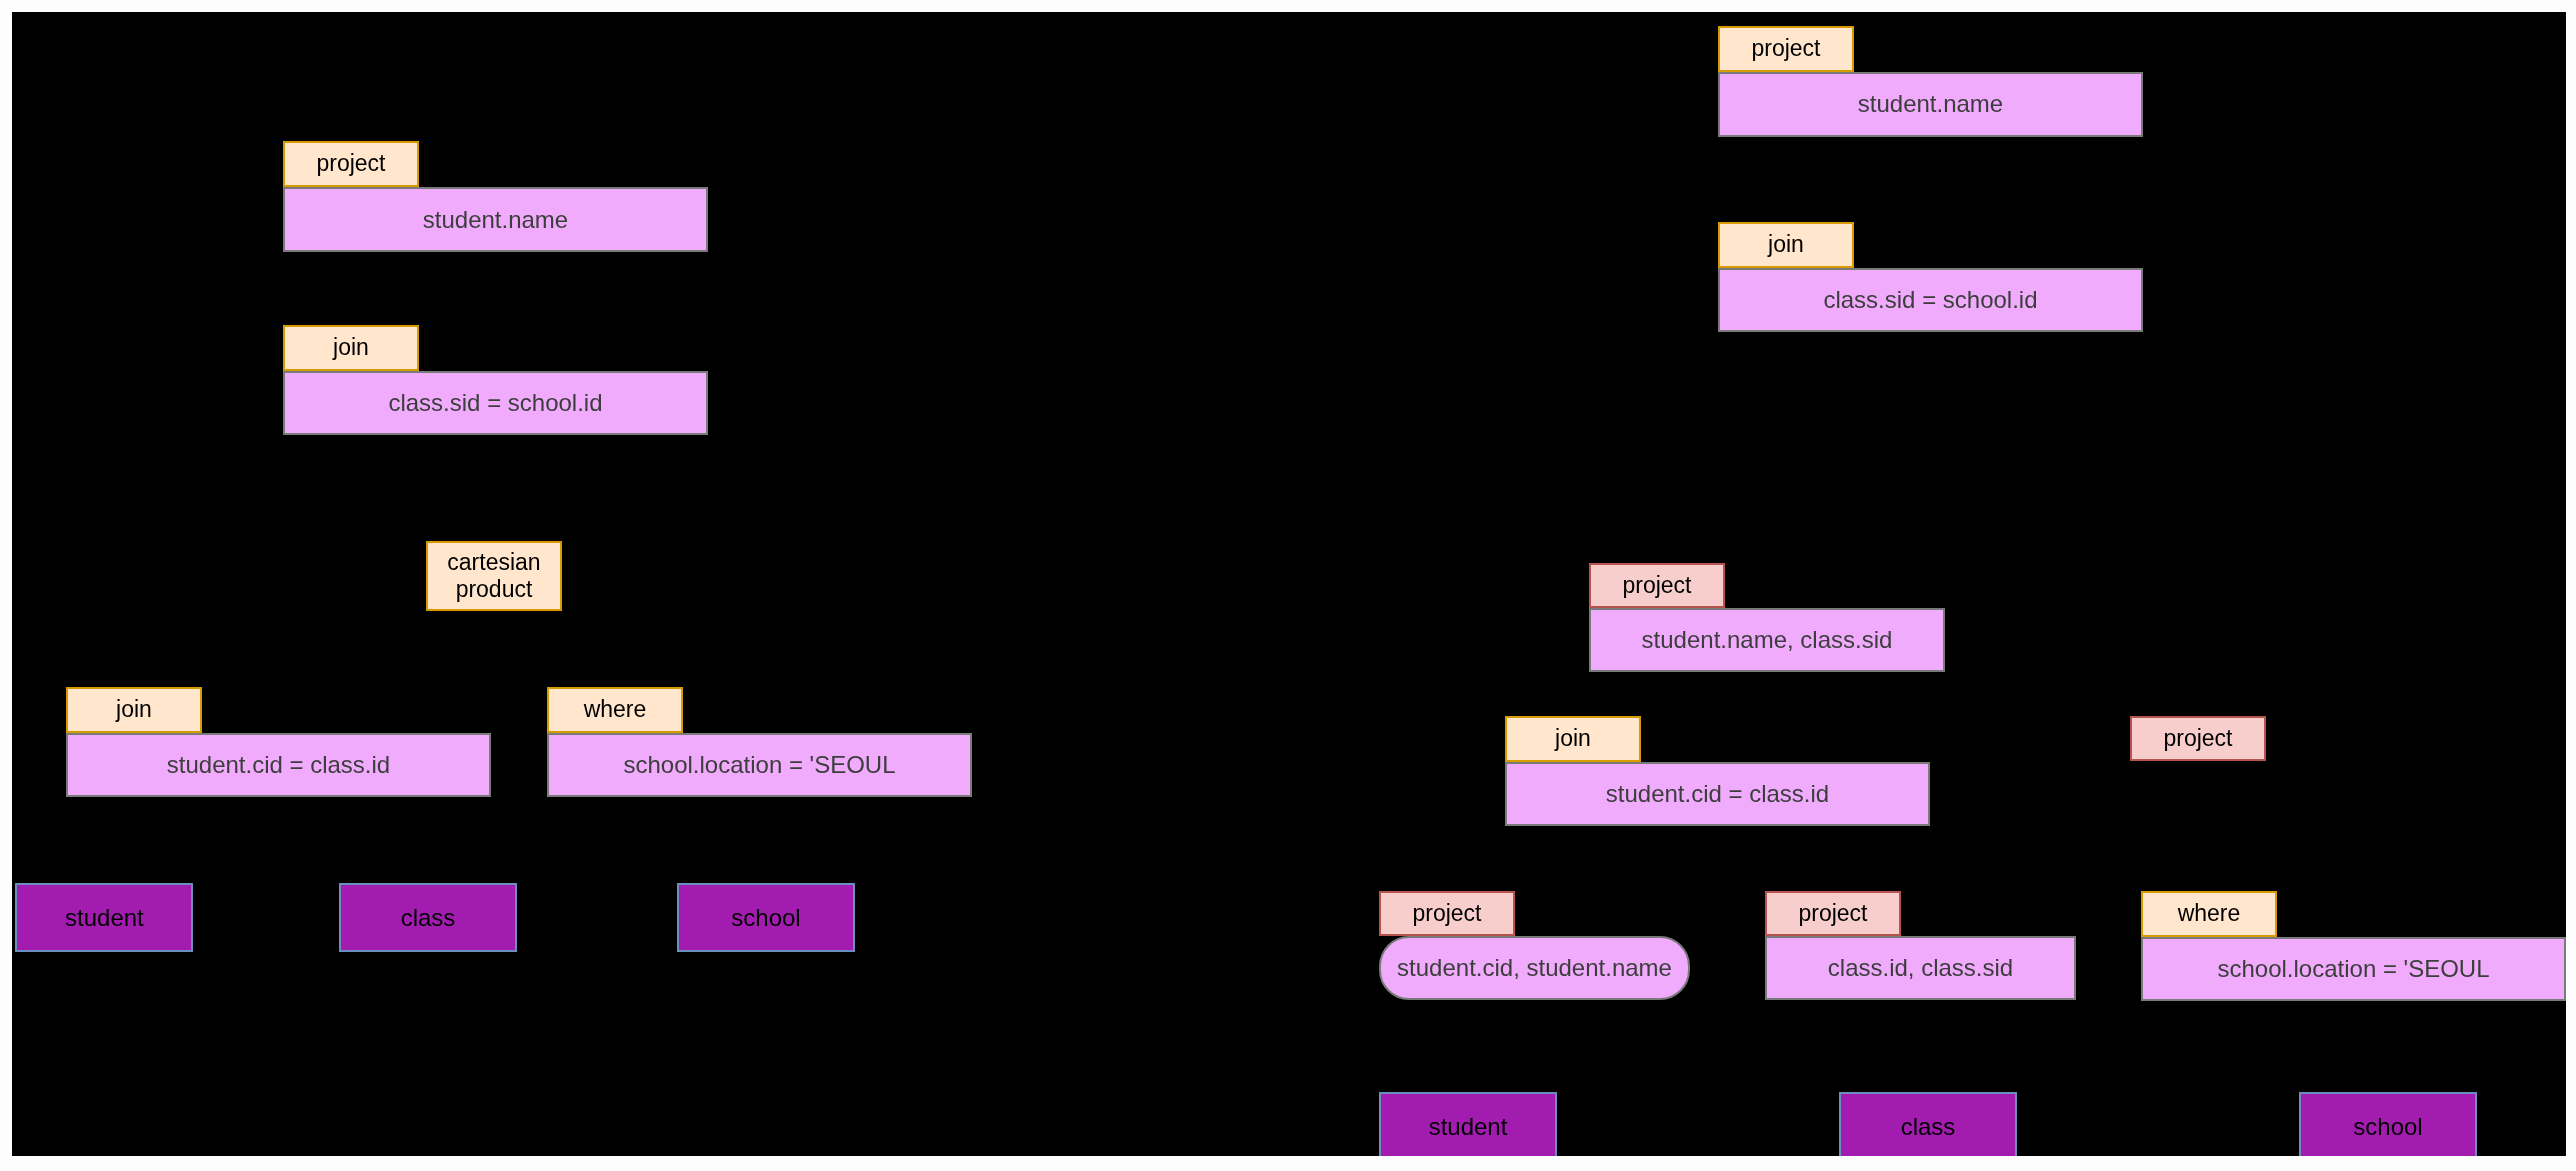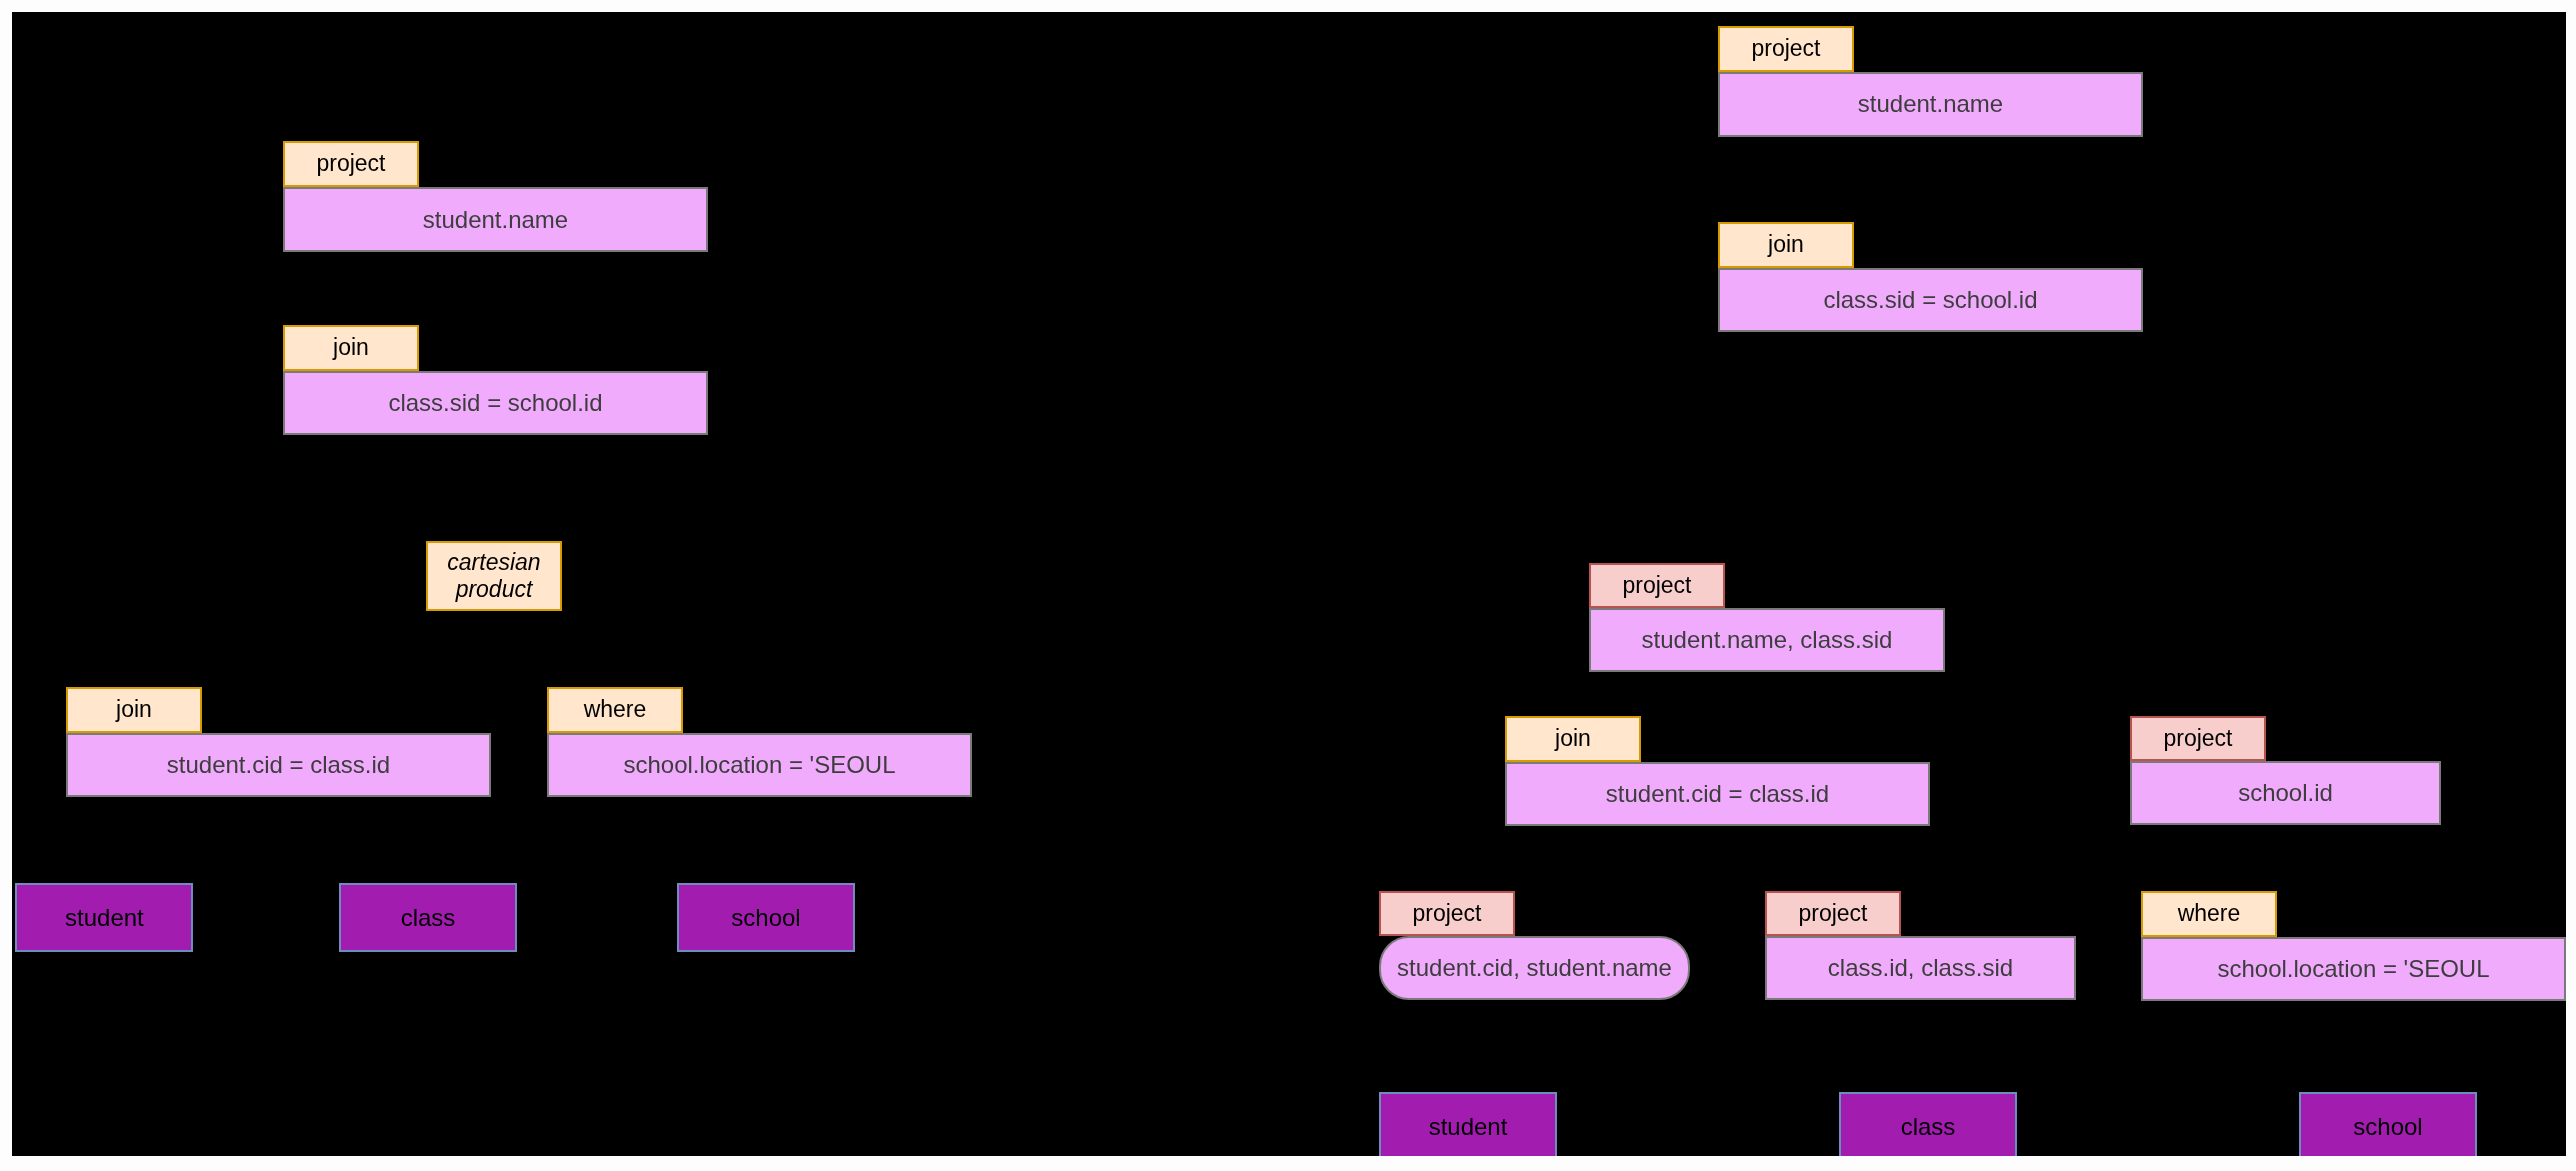--- a/index.html
+++ b/index.html
@@ -102,21 +102,21 @@
       <div class="tab orange" style="width:136px; height:46px;">project</div>
       <div class="body" style="top:46px; width:425px; height:65px;">student.name</div>
     </div>
 
     <div class="node" style="left:271px; top:313px; width:425px; height:110px;">
       <div class="tab orange" style="width:136px; height:46px;">join</div>
       <div class="body" style="top:46px; width:425px; height:64px;">class.sid = school.id</div>
     </div>
 
     <div class="node" style="left:414px; top:529px; width:136px; height:70px;">
-      <div class="tab orange twoline" style="width:136px; height:70px;font-style:italic;">cartesian
+      <div class="tab orange twoline" style="width:136px; height:70px;">cartesian
 product</div>
     </div>
 
     <div class="node" style="left:54px; top:675px; width:425px; height:110px;">
       <div class="tab orange" style="width:136px; height:46px;">join</div>
       <div class="body" style="top:46px; width:425px; height:64px;">student.cid = class.id</div>
     </div>
 
     <div class="node" style="left:535px; top:675px; width:425px; height:110px;">
       <div class="tab orange" style="width:136px; height:46px;">where</div>
@@ -142,21 +142,20 @@
       <div class="body" style="top:45px; width:356px; height:64px;">student.name, class.sid</div>
     </div>
 
     <div class="node" style="left:1493px; top:704px; width:425px; height:110px;">
       <div class="tab orange" style="width:136px; height:46px;">join</div>
       <div class="body" style="top:46px; width:425px; height:64px;">student.cid = class.id</div>
     </div>
 
     <div class="node" style="left:2118px; top:704px; width:311px; height:109px;">
       <div class="tab pink" style="width:136px; height:45px;">project</div>
-      <div class="body" style="top:45px; width:311px; height:64px;">school.id</div>
     </div>
 
     <div class="node" style="left:1367px; top:879px; width:311px; height:109px;">
       <div class="tab pink" style="width:136px; height:45px;">project</div>
       <div class="body" style="top:45px; width:311px; height:64px;border-radius:30px;">student.cid, student.name</div>
     </div>
 
     <div class="node" style="left:1753px; top:879px; width:311px; height:109px;">
       <div class="tab pink" style="width:136px; height:45px;">project</div>
       <div class="body" style="top:45px; width:311px; height:64px;">class.id, class.sid</div>

